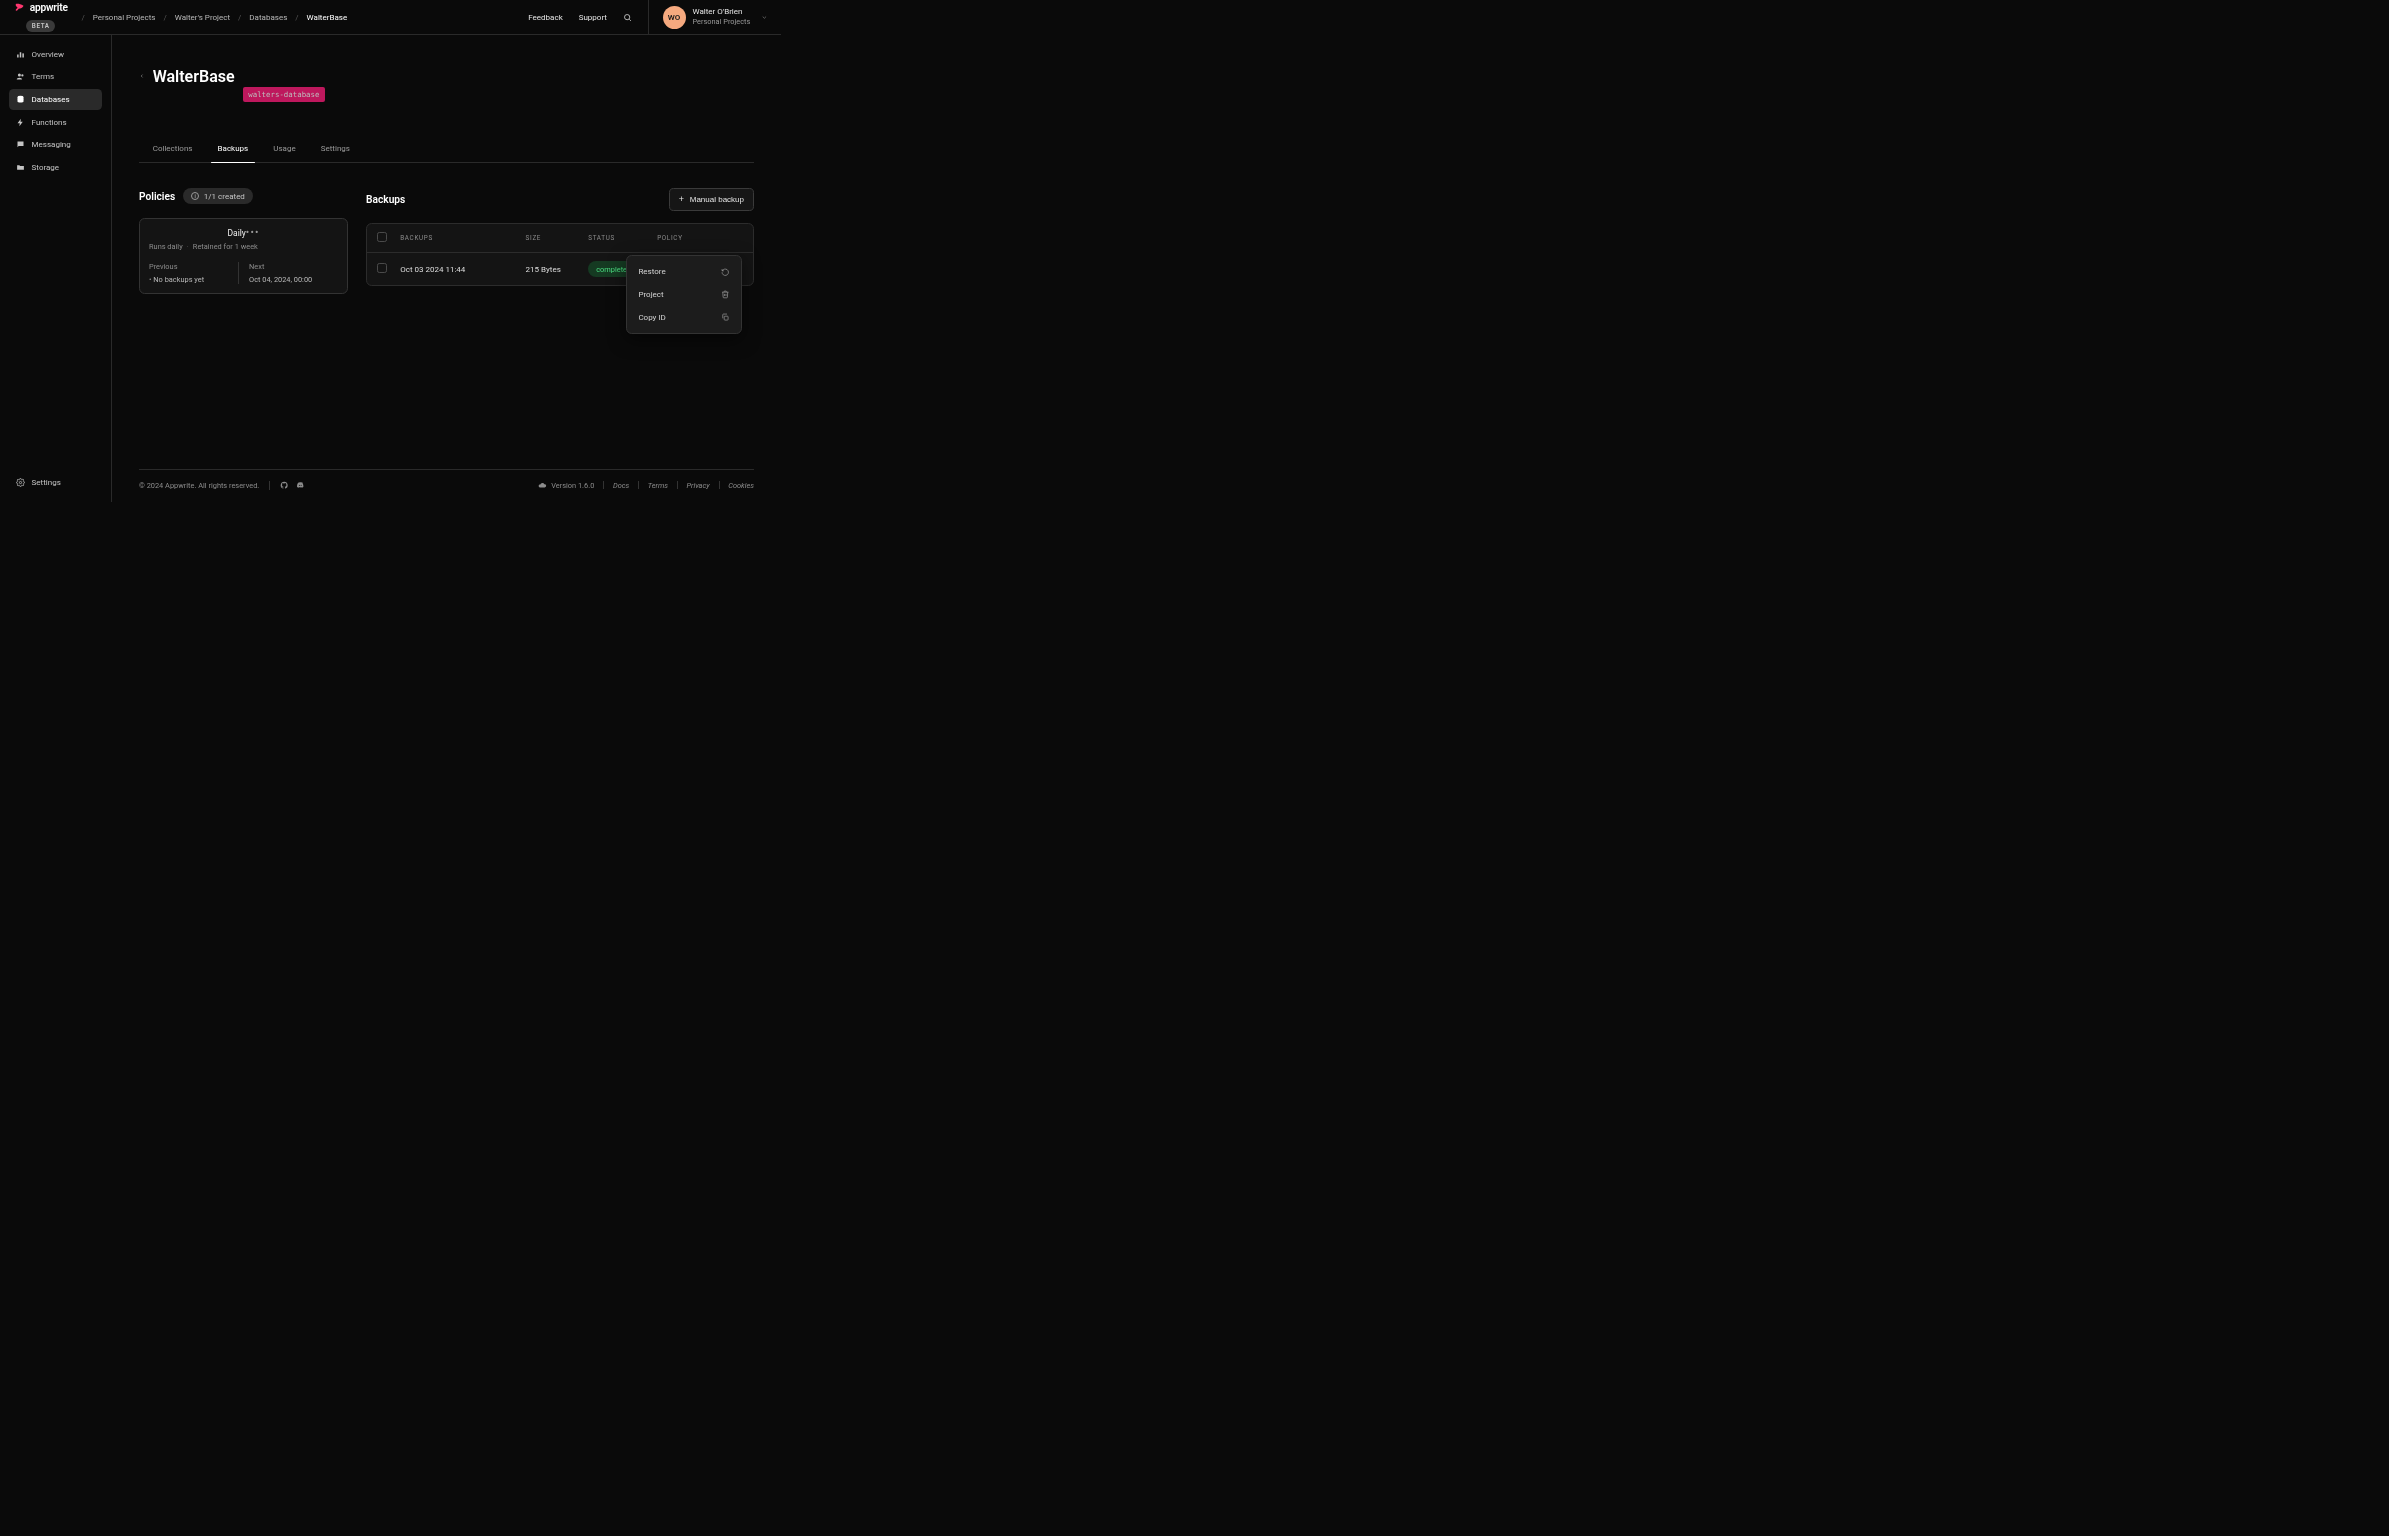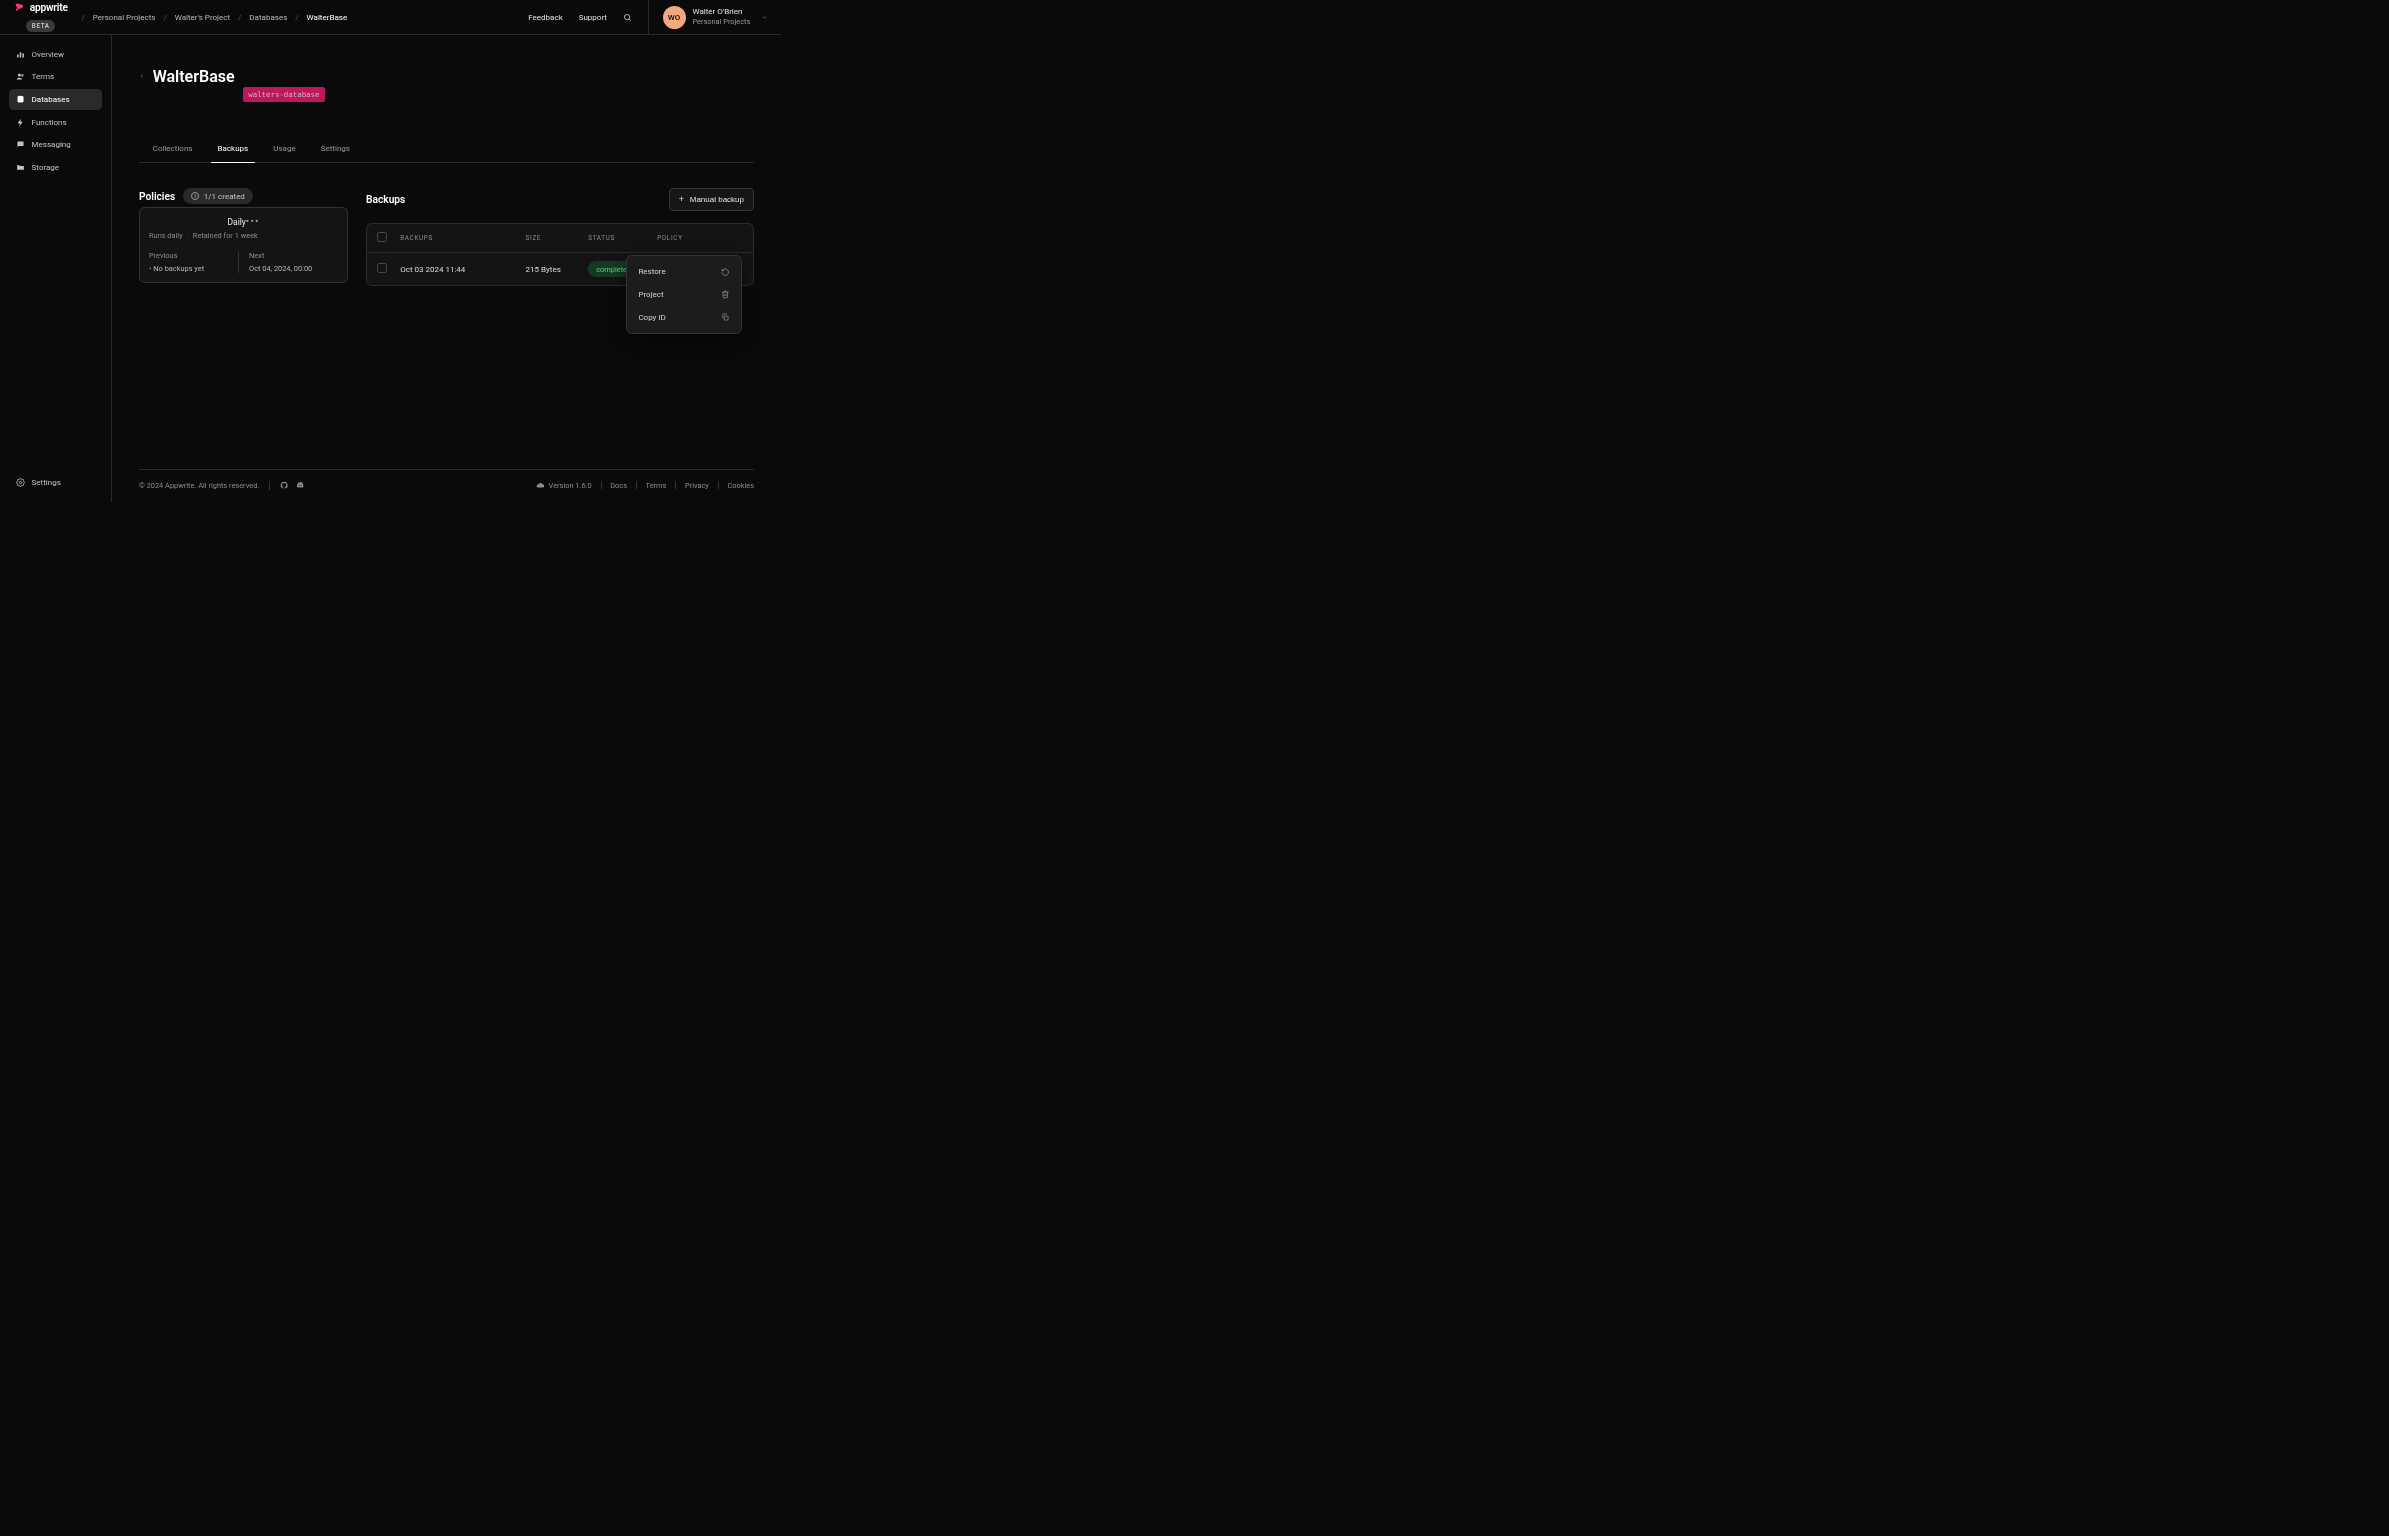--- a/index.html
+++ b/index.html
@@ -114,21 +114,21 @@
 .tab.active::after {
   content: "";
   position: absolute; left: -4.6px; right: -4.6px; bottom: -0.6px;
   height: 1.1px; background: #fff; border-radius: 1.1px;
 }
 
 .content { display: flex; gap: 18px; padding-top: 25px; }
 .policies-col { width: 209px; }
 .backups-col { flex: 1; }
 
-.section-head { display: flex; align-items: center; gap: 8px; margin-bottom: 3px; }
+.section-head { display: flex; align-items: center; gap: 8px; margin-bottom: 14px; }
 .section-title { font-size: 10.2px; font-weight: 600; color: #fff; }
 .count-pill {
   background: #2a2a2a; color: #c4c4c4;
   display: inline-flex; align-items: center; gap: 4.6px;
   padding: 3.4px 8px; border-radius: 11.4px; font-size: 8px;
 }
 .info-icon {
   width: 8px; height: 8px; border-radius: 50%;
   border: 0.8px solid #9a9a9a;
   display:inline-flex; align-items:center; justify-content:center;
@@ -214,21 +214,21 @@
   display:flex; align-items:center;
   color:#8c8c8c; font-size:7.4px;
 }
 .footer-left { display:flex; align-items:center; gap:10.2px; }
 .footer-left .divider { width:0.6px; height:9px; background:#333; }
 .social { display:flex; gap:6.8px; }
 .social-icon { color:#8c8c8c; cursor:pointer; }
 .footer-spacer { flex:1; }
 .footer-right { display:flex; align-items:center; gap:9px; }
 .footer-right .cloud { display:flex; align-items:center; gap:4.6px; }
-.footer-link { color:#8c8c8c; cursor:pointer; }
+.footer-link { color:#8c8c8c; cursor:pointer;font-style:italic; }
 .footer-right .divider { width:0.6px; height:8px; background:#333; }
 
 svg { display:block; }
 </style>
 </head>
 <body>
 
 <div class="topbar">
   <div class="logo-group">
     <div class="logo">

